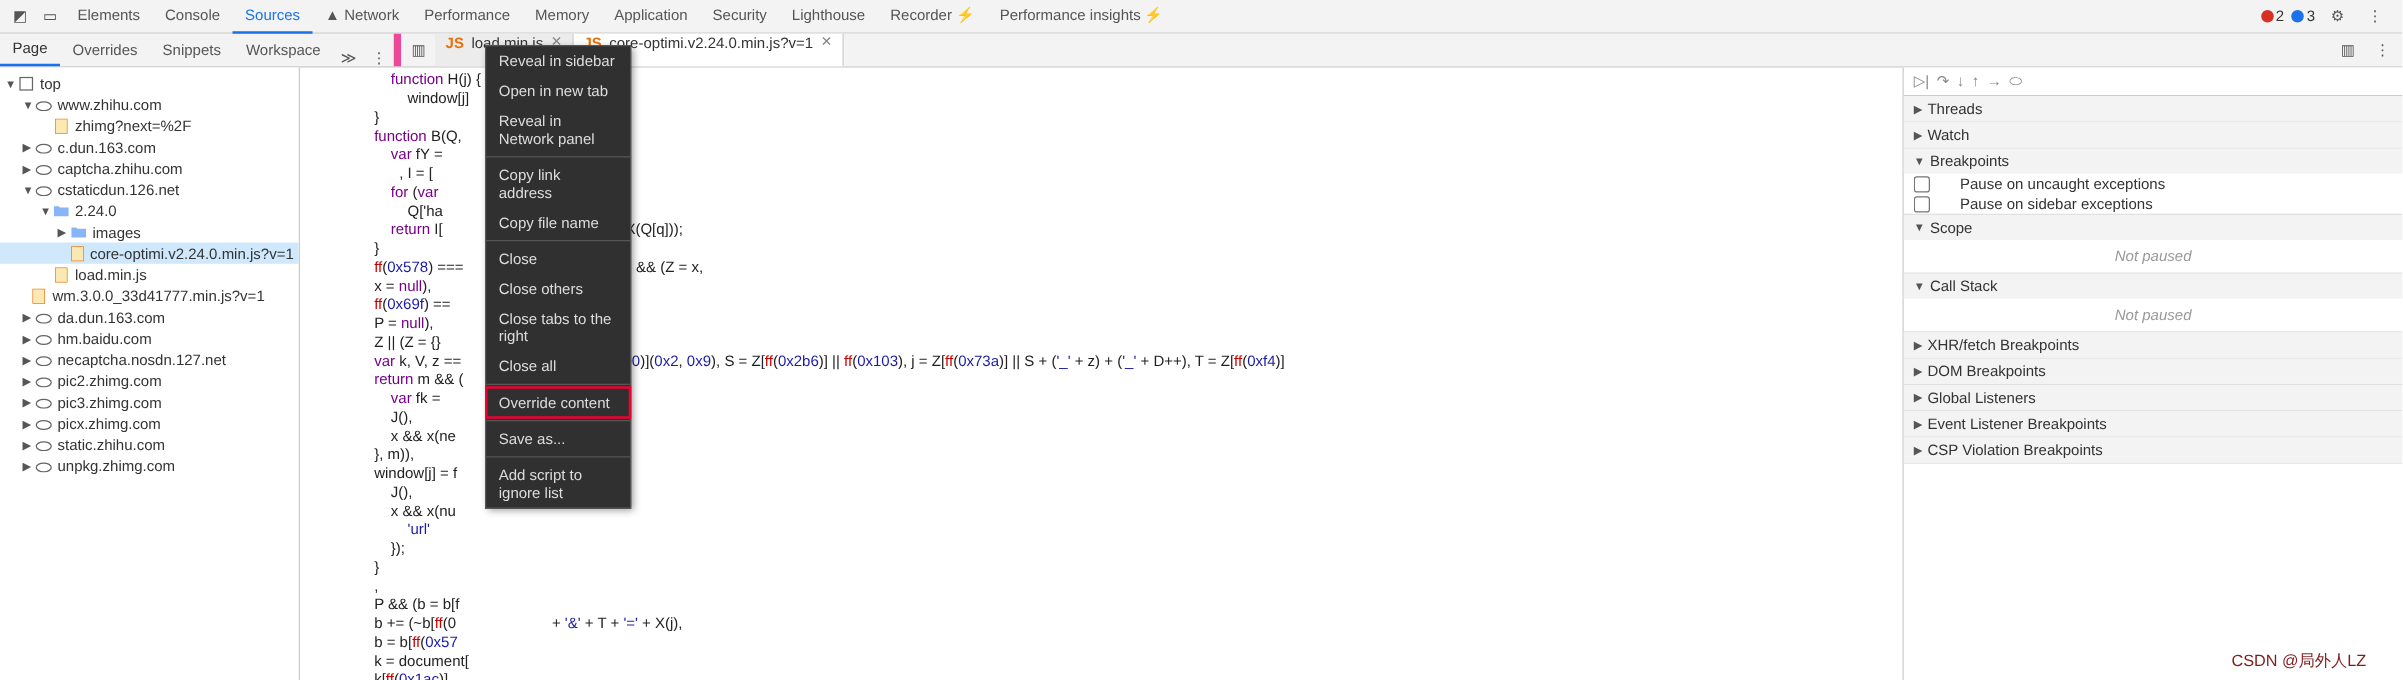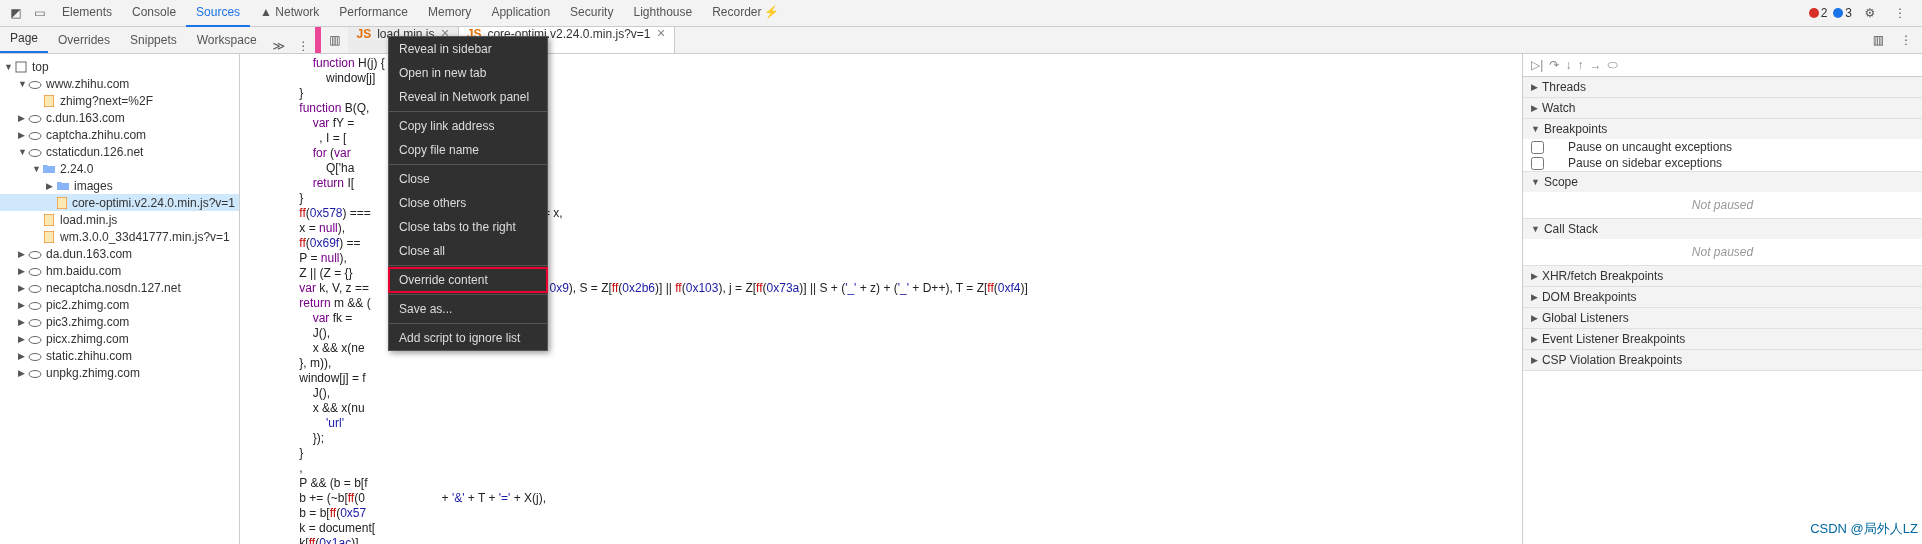--- a/index.html
+++ b/index.html
@@ -40,43 +40,44 @@
 .num{color:#1a1aa6}
 .str{color:#1a1aa6}
 .right-panel{width:400px;border-left:1px solid #ccc;background:#fff;display:flex;flex-direction:column}
 .rp-toolbar{display:flex;gap:6px;padding:4px 8px;border-bottom:1px solid #ccc;align-items:center}
 .rp-toolbar .ico{color:#888;cursor:pointer}
 .rp-sec{border-bottom:1px solid #e0e0e0}
 .rp-hdr{padding:3px 8px;cursor:pointer;display:flex;align-items:center;gap:4px;background:#f3f3f3}
 .rp-hdr .arr{font-size:9px;color:#555}
 .chk{display:flex;align-items:center;gap:24px;padding:1px 8px}
 .muted{color:#999;font-style:italic;text-align:center;padding:6px}
-.ctx{position:absolute;left:388px;top:36px;width:160px;background:#303030;border:1px solid #555;box-shadow:2px 2px 6px rgba(0,0,0,.4);z-index:100}
+.ctx{position:absolute;left:388px;top:36px;width:117px;background:#303030;border:1px solid #555;box-shadow:2px 2px 6px rgba(0,0,0,.4);z-index:100}
 .ctx .item{padding:5px 10px;color:#ddd;cursor:pointer}
 .ctx .sep{height:1px;background:#555;margin:2px 0}
 .ctx .hl{outline:2px solid #e03;outline-offset:-1px}
-.watermark{position:absolute;right:4px;bottom:6px;color:#0369a1;font-size:13px}
+.watermark{position:absolute;right:29px;bottom:6px;color:#7f1d1d;font-size:13px}
 svg{display:block}
 </style>
 </head>
 <body>
 
 <div class="top-tabs">
   <span class="ico">◩</span>
   <span class="ico">▭</span>
   <span class="tab">Elements</span>
     <span class="tab">Console</span>
     <span class="tab active">Sources</span>
     <span class="tab">▲ Network</span>
     <span class="tab">Performance</span>
     <span class="tab">Memory</span>
     <span class="tab">Application</span>
     <span class="tab">Security</span>
     <span class="tab">Lighthouse</span>
     <span class="tab">Recorder ⚡</span>
+    <span class="tab">Performance insights ⚡</span>
   <div class="top-right">
     <span class="badge">
         <span class="c" style="background:#d93025"></span>
         <span>2</span>
       </span>
     <span class="badge">
         <span class="c" style="background:#1a73e8"></span>
         <span>3</span>
       </span>
     <span class="ico">⚙</span>
@@ -219,21 +220,21 @@
             <span class="arr"></span>
             <span class="fico">
               <svg width="10" height="12">
                 <rect x="0" y="0" width="10" height="12" fill="#fce8b2" stroke="#e8710a"></rect>
               </svg>
             </span>
             <span class="lbl">load.min.js</span>
           </div>
         </li>
         <li>
-          <div class="row" style="padding-left:32px">
+          <div class="row" style="padding-left:14px">
             <span class="arr"></span>
             <span class="fico">
               <svg width="10" height="12">
                 <rect x="0" y="0" width="10" height="12" fill="#fce8b2" stroke="#e8710a"></rect>
               </svg>
             </span>
             <span class="lbl">wm.3.0.0_33d41777.min.js?v=1</span>
           </div>
         </li>
         <li>

